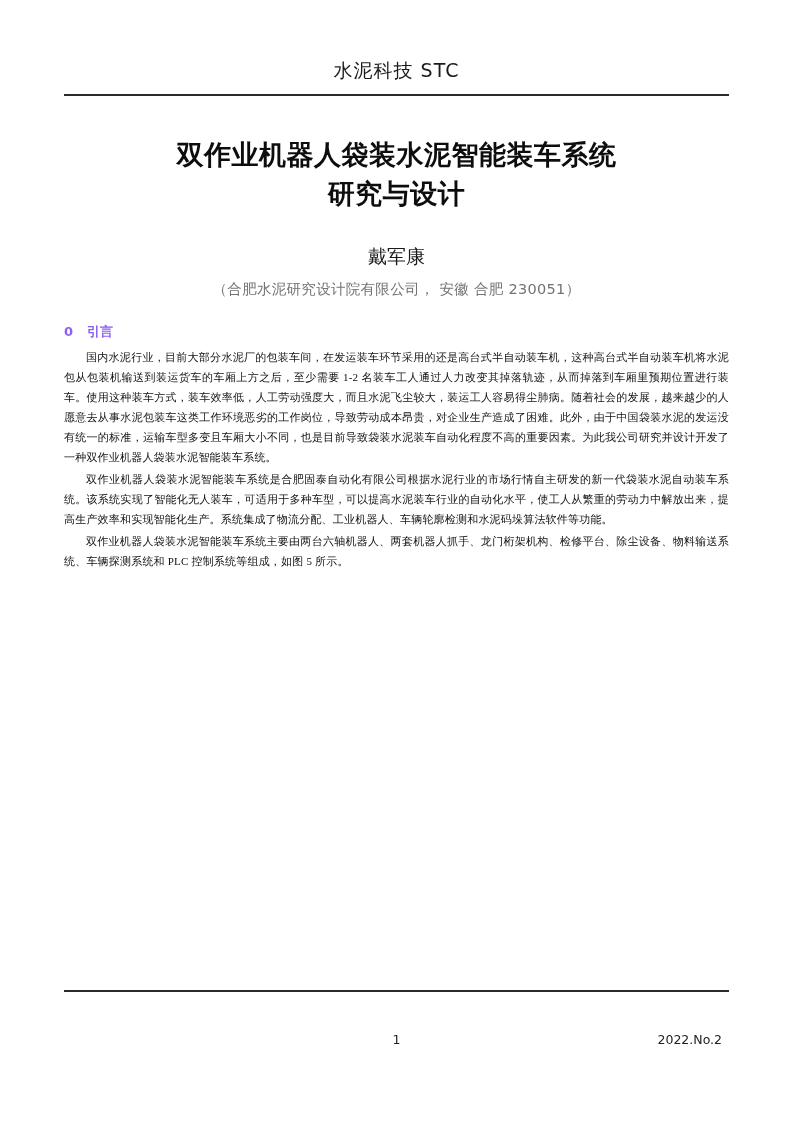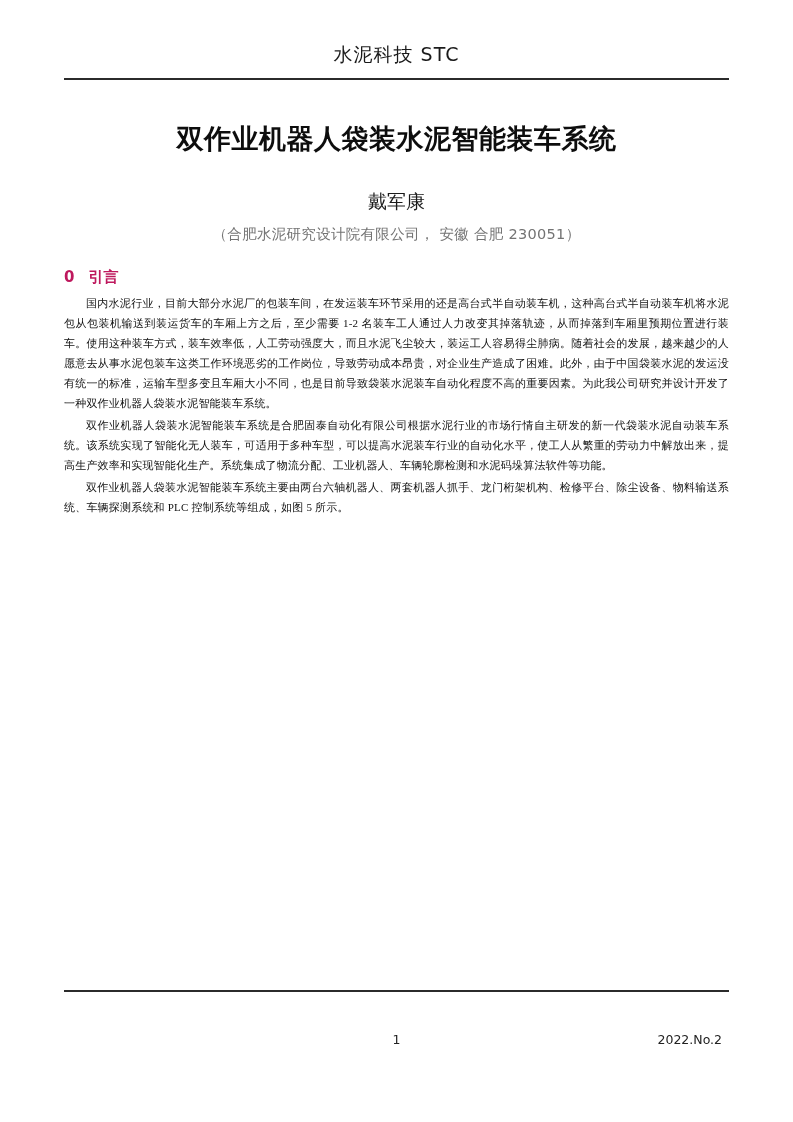--- a/index.html
+++ b/index.html
@@ -14,21 +14,21 @@
     color: #111111;
     position: relative;
     overflow: hidden;
   }
   .page {
     position: absolute;
     top: 0; left: 0;
     width: 793px;
     height: 1062px;
     box-sizing: border-box;
-    padding: 0 64px;
+    padding: 16px 64px;
   }
   
   .header-area {
     padding-top: 42px;
     text-align: center;
   }
   .header-title {
     font-family: "DejaVu Sans", "Liberation Sans", sans-serif;
     font-size: 19px;
     letter-spacing: 1px;
@@ -65,24 +65,24 @@
     margin-top: 10px;
     font-size: 14.5px;
     font-family: "DejaVu Sans", "Liberation Sans", sans-serif;
     color: #737373;
     letter-spacing: 0.3px;
   }
   
   .section-heading {
     font-family: "DejaVu Sans", "Liberation Sans", sans-serif;
     font-weight: 700;
-    font-size: 15px;
+    font-size: 13px;
     margin-top: 24px;
     margin-bottom: 6px;
-    color: #be185d;
+    color: #8b5cf6;
   }
   .section-heading .num { margin-right: 14px; }
   p.body-text {
     font-size: 11px;
     line-height: 1.82;
     text-align: justify;
     text-justify: inter-ideograph;
     margin: 0 0 0 0;
     text-indent: 2em;
     color: #111111;
@@ -123,20 +123,21 @@
 
 <div class="page">
 
   <div class="header-area">
     <div class="header-title">水泥科技  STC</div>
     <hr class="header-rule">
   </div>
 
   <h1 class="doc-title">
     <span>双作业机器人袋装水泥智能装车系统</span>
+    <span class="line2">研究与设计</span>
   </h1>
 
   <div class="authors">戴军康</div>
   <div class="affiliation">（合肥水泥研究设计院有限公司， 安徽  合肥  230051）</div>
 
   <div class="section-heading">
     <span class="num">0</span><span>引言</span>
   </div>
   <p class="body-text">国内水泥行业，目前大部分水泥厂的包装车间，在发运装车环节采用的还是高台式半自动装车机，这种高台式半自动装车机将水泥包从包装机输送到装运货车的车厢上方之后，至少需要 1-2 名装车工人通过人力改变其掉落轨迹，从而掉落到车厢里预期位置进行装车。使用这种装车方式，装车效率低，人工劳动强度大，而且水泥飞尘较大，装运工人容易得尘肺病。随着社会的发展，越来越少的人愿意去从事水泥包装车这类工作环境恶劣的工作岗位，导致劳动成本昂贵，对企业生产造成了困难。此外，由于中国袋装水泥的发运没有统一的标准，运输车型多变且车厢大小不同，也是目前导致袋装水泥装车自动化程度不高的重要因素。为此我公司研究并设计开发了一种双作业机器人袋装水泥智能装车系统。</p>
 

